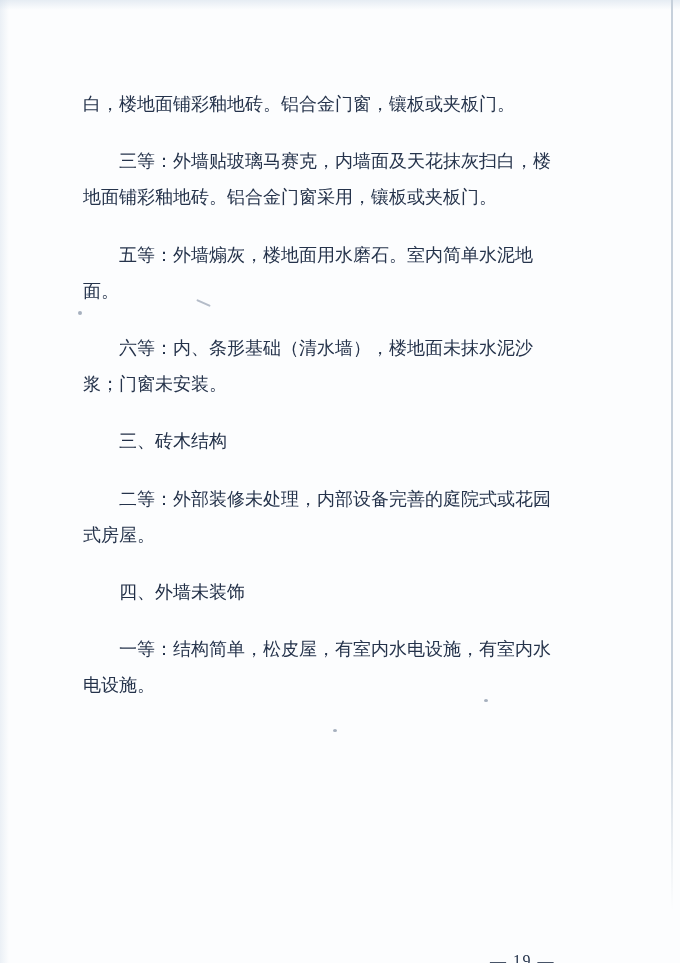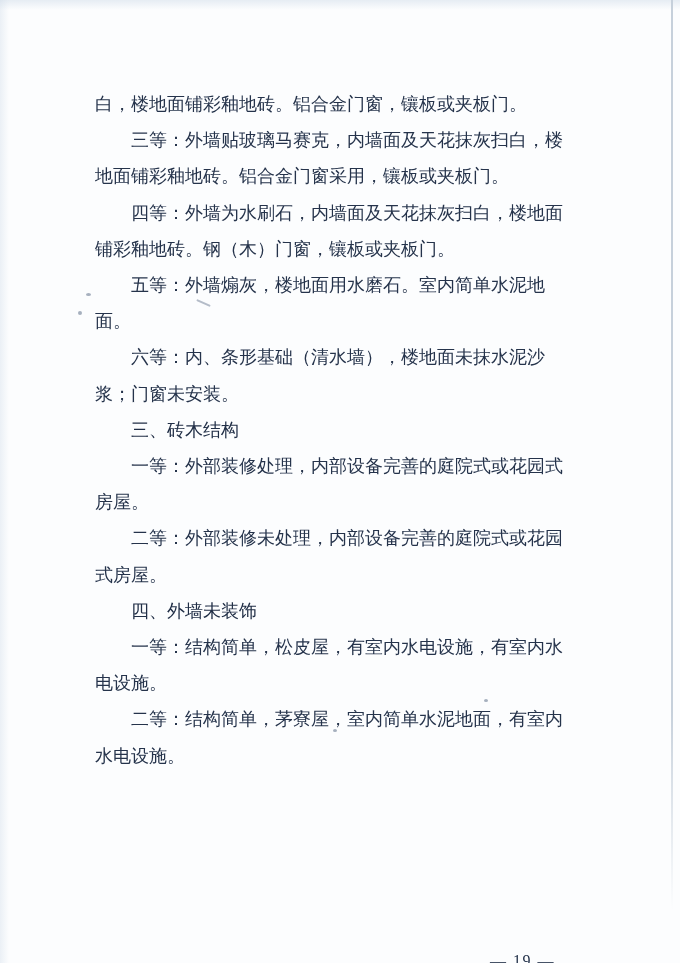--- a/index.html
+++ b/index.html
@@ -41,35 +41,35 @@
     pointer-events: none;
   }
   .speck.stroke {
     border-radius: 1px;
     transform: rotate(24deg);
     background: rgba(62, 82, 112, 0.38);
   }
   
   .content {
     position: absolute;
-    left: 95px;
+    left: 83px;
     top: 86px;
     width: 470px;
   }
   .para {
     margin: 0;
     font-size: 18px;
     line-height: 36.2px;
     color: var(--color-ink, #25334b);
     text-align: left;
     line-break: strict;
     word-break: normal;
     text-spacing-trim: space-all;
   }
-  .para.indent { text-indent: 36px; }
+  .para.indent { text-indent: 36px; margin-top: 21px; }
   .para.heading {
     font-family: "Liberation Sans", sans-serif;
     font-weight: 400;
     color: var(--color-ink-heading, #202e46);
   }
   .footer {
     position: absolute;
     left: 0;
     top: 952px;
     width: 680px;
@@ -91,29 +91,26 @@
 
 <div class="page">
 
   <div class="edge-top"></div>
   <div class="edge-left"></div>
   <div class="edge-line-right"></div>
 
   <div class="content">
       <p class="para body">白，楼地面铺彩釉地砖。铝合金门窗，镶板或夹板门。</p>
       <p class="para body indent">三等：外墙贴玻璃马赛克，内墙面及天花抹灰扫白，楼地面铺彩釉地砖。铝合金门窗采用，镶板或夹板门。</p>
-      <p class="para body indent">四等：外墙为水刷石，内墙面及天花抹灰扫白，楼地面铺彩釉地砖。钢（木）门窗，镶板或夹板门。</p>
       <p class="para body indent">五等：外墙煽灰，楼地面用水磨石。室内简单水泥地面。</p>
       <p class="para body indent">六等：内、条形基础（清水墙），楼地面未抹水泥沙浆；门窗未安装。</p>
       <p class="para heading indent">三、砖木结构</p>
-      <p class="para body indent">一等：外部装修处理，内部设备完善的庭院式或花园式房屋。</p>
       <p class="para body indent">二等：外部装修未处理，内部设备完善的庭院式或花园式房屋。</p>
       <p class="para heading indent">四、外墙未装饰</p>
       <p class="para body indent">一等：结构简单，松皮屋，有室内水电设施，有室内水电设施。</p>
-      <p class="para body indent">二等：结构简单，茅寮屋，室内简单水泥地面，有室内水电设施。</p>
     </div>
 
   <div class="speck" style="left:86px; top:293px; width:5px; height:3px;"></div>
   <div class="speck" style="left:78px; top:311px; width:4px; height:4px;"></div>
   <div class="speck stroke" style="left:196px; top:302px; width:15px; height:2px;"></div>
   <div class="speck" style="left:484px; top:699px; width:4px; height:3px;"></div>
   <div class="speck" style="left:333px; top:729px; width:4px; height:3px;"></div>
 
   <div class="footer">
     <span class="page-num">— 19 —</span>

